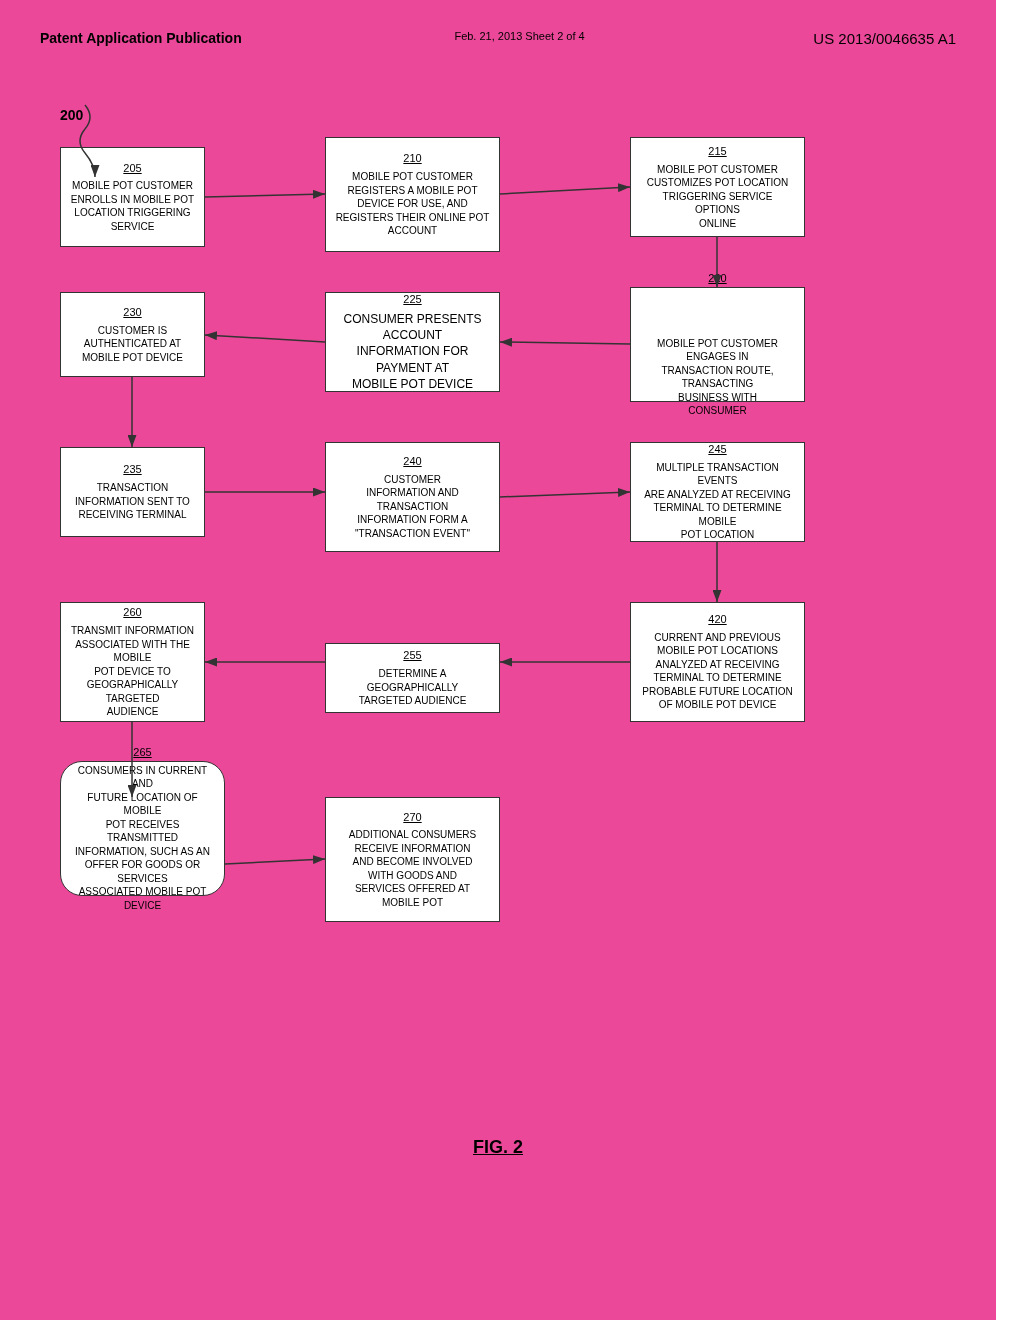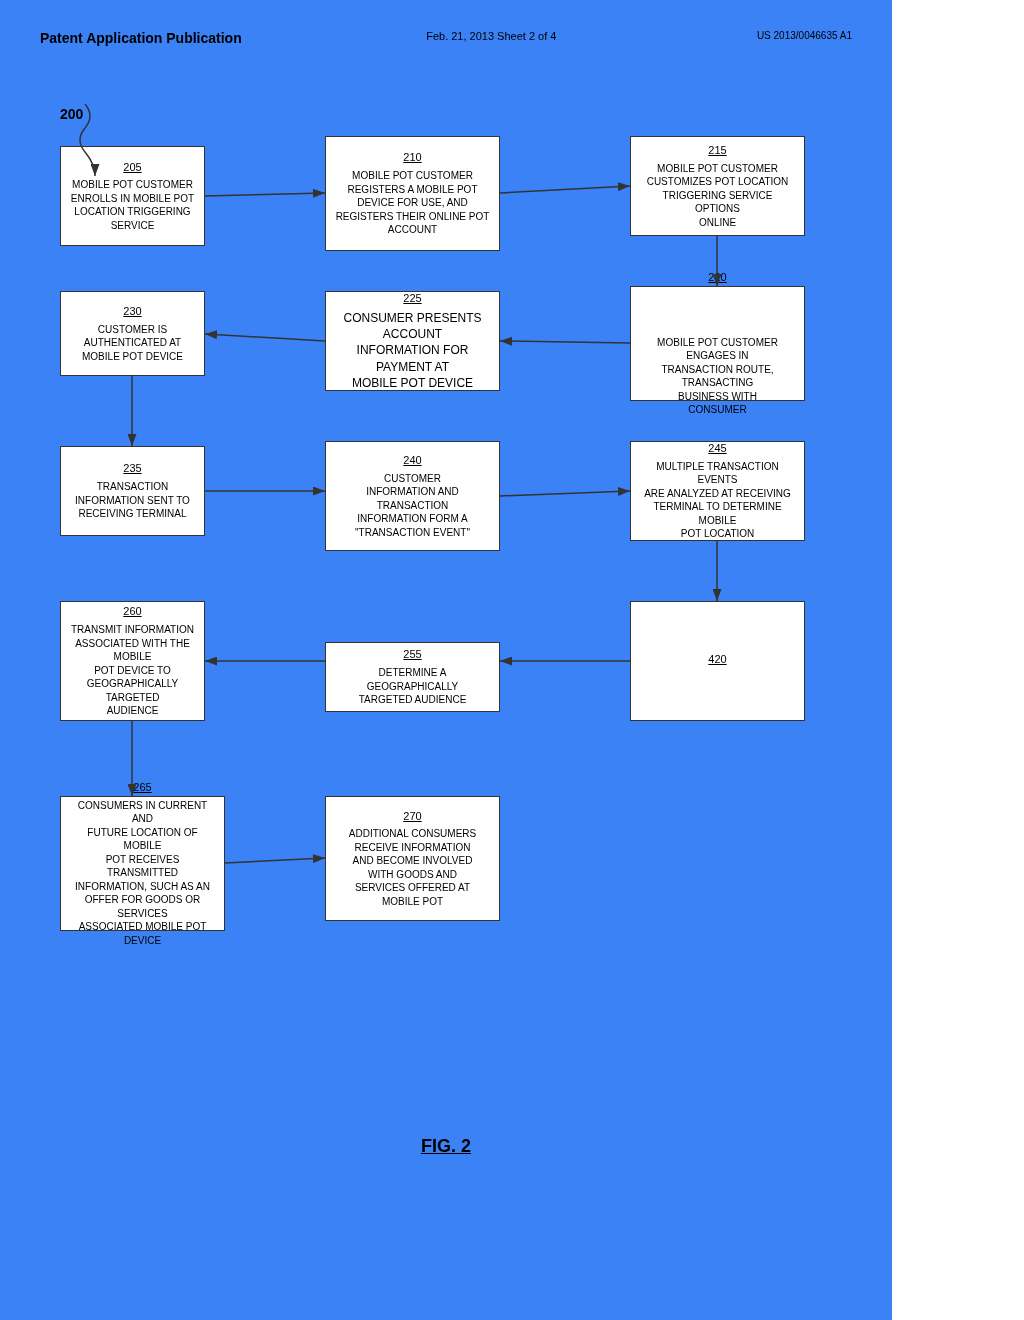--- a/index.html
+++ b/index.html
@@ -6,23 +6,23 @@
     body {
       background: #fff;
       font-family: Arial, sans-serif;
       width: 1024px;
       min-height: 1320px;
       position: relative;
       overflow-x: hidden;
     }
 
     .page {
-      width: 892px;
+      width: 996px;
       min-height: 1320px;
-      background: #3b82f6;
+      background: #ec4899;
       padding: 20px 40px;
       position: relative;
     }
 
     .header {
       display: flex;
       justify-content: space-between;
       align-items: flex-start;
       padding: 10px 0 20px 0;
       border-bottom: none;
@@ -33,21 +33,21 @@
       font-weight: bold;
       font-size: 14px;
     }
 
     .header-center {
       text-align: center;
       font-size: 11px;
     }
 
     .header-right {
-      font-size: 10px;
+      font-size: 15px;
       margin-left: 16px;
     }
 
     
     .box {
       position: absolute;
       border: 1px solid #333;
       background: #fff;
       text-align: center;
       font-size: 10.5px;
@@ -174,38 +174,44 @@
     <div class="box" style="left:590px; top:375px; width:175px; height:100px;">
       <span class="box-num">245</span>
       <span style="white-space:pre-line; font-size:10px;">MULTIPLE TRANSACTION EVENTS
 ARE ANALYZED AT RECEIVING
 TERMINAL TO DETERMINE MOBILE
 POT LOCATION</span>
     </div>
 
     <div class="box" style="left:590px; top:535px; width:175px; height:120px;">
       <span class="box-num">420</span>
+      <span style="white-space:pre-line; font-size:10px;">CURRENT AND PREVIOUS
+MOBILE POT LOCATIONS
+ANALYZED AT RECEIVING
+TERMINAL TO DETERMINE
+PROBABLE FUTURE LOCATION
+OF MOBILE POT DEVICE</span>
     </div>
 
     <div class="box" style="left:285px; top:560px; width:175px; height:70px;margin-top:16px;">
       <span class="box-num">255</span>
       <span style="white-space:pre-line; font-size:10px;">DETERMINE A GEOGRAPHICALLY
 TARGETED AUDIENCE</span>
     </div>
 
     <div class="box" style="left:20px; top:535px; width:145px; height:120px;">
       <span class="box-num">260</span>
       <span style="white-space:pre-line; font-size:10px;">TRANSMIT INFORMATION
 ASSOCIATED WITH THE MOBILE
 POT DEVICE TO
 GEOGRAPHICALLY TARGETED
 AUDIENCE</span>
     </div>
 
-    <div class="box" style="left:20px; top:730px; width:165px; height:135px;">
+    <div class="box" style="left:20px; top:694px; width:165px; height:135px;border-radius:22px;">
       <span class="box-num">265</span>
       <span style="white-space:pre-line; font-size:10px;">CONSUMERS IN CURRENT AND
 FUTURE LOCATION OF MOBILE
 POT RECEIVES TRANSMITTED
 INFORMATION, SUCH AS AN
 OFFER FOR GOODS OR SERVICES
 ASSOCIATED MOBILE POT DEVICE</span>
     </div>
 
     <div class="box" style="left:285px; top:730px; width:175px; height:125px;">

